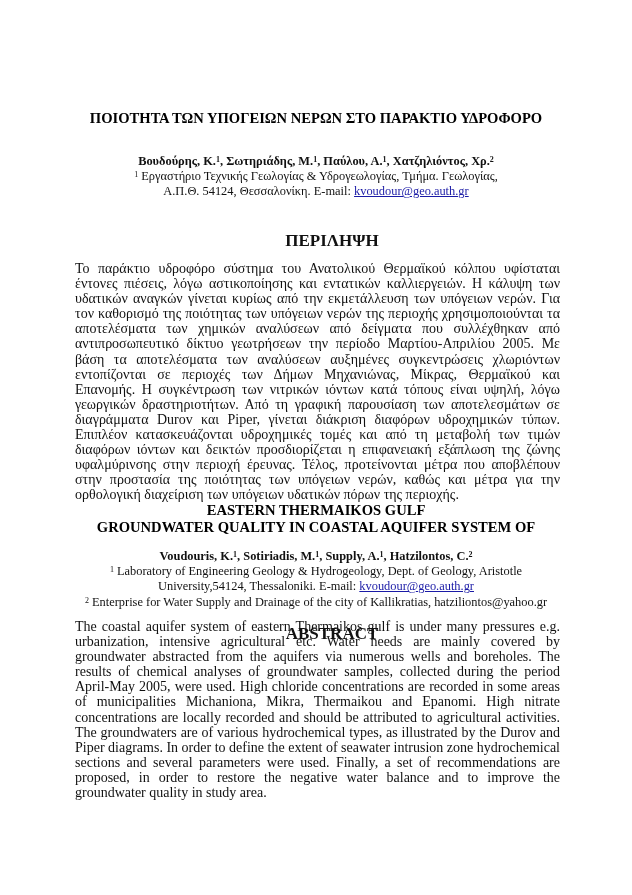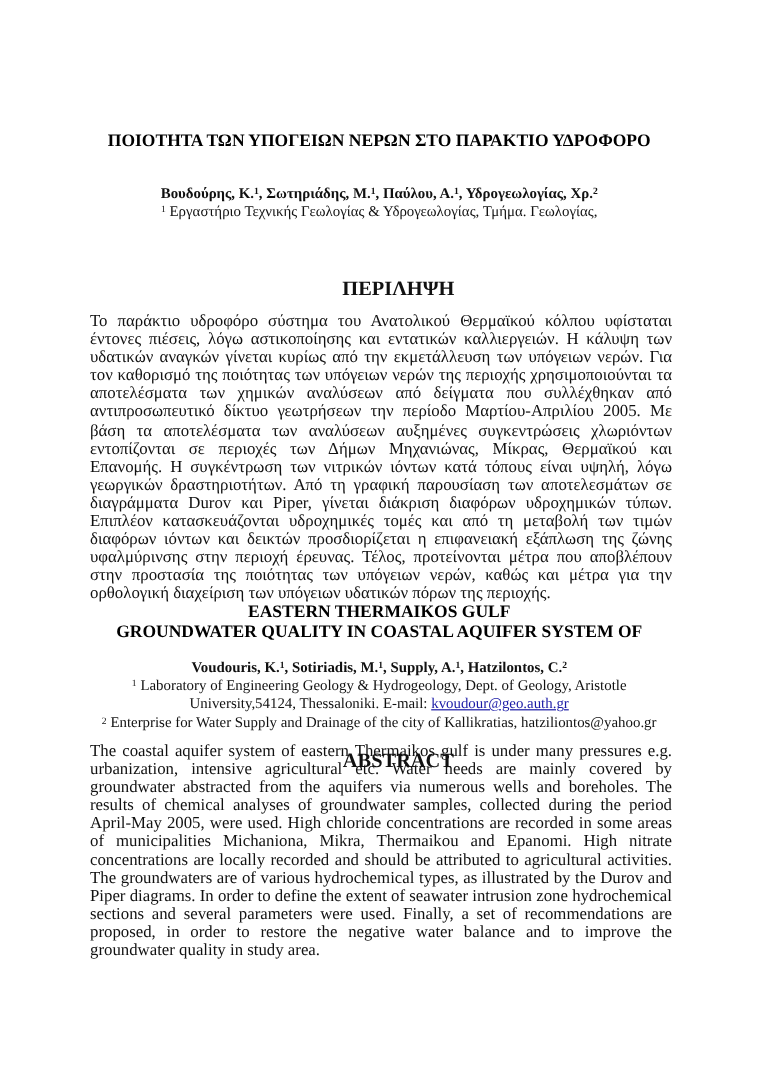--- a/index.html
+++ b/index.html
@@ -26,25 +26,28 @@
 
   <div class="title" style="top:110px;">
     <div>ΠΟΙΟΤΗΤΑ ΤΩΝ ΥΠΟΓΕΙΩΝ ΝΕΡΩΝ ΣΤΟ ΠΑΡΑΚΤΙΟ ΥΔΡΟΦΟΡΟ</div>
   </div>
 
   <div class="authors" style="top:154px;">
     <div class="names">
       <span>Βουδούρης, Κ.</span><sup>1</sup><span>, </span>
       <span>Σωτηριάδης, Μ.</span><sup>1</sup><span>, </span>
       <span>Παύλου, Α.</span><sup>1</sup><span>, </span>
-      <span>Υδρογεωλογίας, Χρ.</span><sup>2</sup>
+      <span>Χατζηλιόντος, Χρ.</span><sup>2</sup>
     </div>
     <div>
       <sup>1</sup>
       <span>Εργαστήριο Τεχνικής Γεωλογίας &amp; Υδρογεωλογίας, Τμήμα. Γεωλογίας,</span>
+    </div>
+    <div>
+      <span>Α.Π.Θ.  54124, Θεσσαλονίκη. E-mail: </span><span class="link">kvoudour@geo.auth.gr</span>
     </div>
   </div>
 
   <div class="heading" style="top:233px;">ΠΕΡΙΛΗΨΗ</div>
 
   <div class="body" style="top:261px;">
     <p>Το παράκτιο υδροφόρο σύστημα του Ανατολικού Θερμαϊκού κόλπου υφίσταται έντονες πιέσεις, λόγω αστικοποίησης και εντατικών καλλιεργειών. Η κάλυψη των υδατικών αναγκών γίνεται κυρίως από την εκμετάλλευση των υπόγειων νερών. Για τον καθορισμό της ποιότητας των υπόγειων νερών της περιοχής χρησιμοποιούνται τα αποτελέσματα των χημικών αναλύσεων από δείγματα που συλλέχθηκαν από αντιπροσωπευτικό δίκτυο γεωτρήσεων την περίοδο Μαρτίου-Απριλίου 2005. Με βάση τα αποτελέσματα των αναλύσεων αυξημένες συγκεντρώσεις χλωριόντων εντοπίζονται σε περιοχές των Δήμων Μηχανιώνας, Μίκρας, Θερμαϊκού και Επανομής. Η συγκέντρωση των νιτρικών ιόντων κατά τόπους είναι υψηλή, λόγω γεωργικών δραστηριοτήτων. Από τη γραφική παρουσίαση των αποτελεσμάτων σε διαγράμματα Durov και Piper, γίνεται διάκριση διαφόρων υδροχημικών τύπων. Επιπλέον κατασκευάζονται υδροχημικές τομές και από τη μεταβολή των τιμών διαφόρων ιόντων και δεικτών προσδιορίζεται η επιφανειακή εξάπλωση της ζώνης υφαλμύρινσης στην περιοχή έρευνας. Τέλος, προτείνονται μέτρα που αποβλέπουν στην προστασία της ποιότητας των υπόγειων νερών, καθώς και μέτρα για την ορθολογική διαχείριση των υπόγειων υδατικών πόρων της περιοχής.</p>
   </div>
 
   <div class="title" style="top:502px;">

